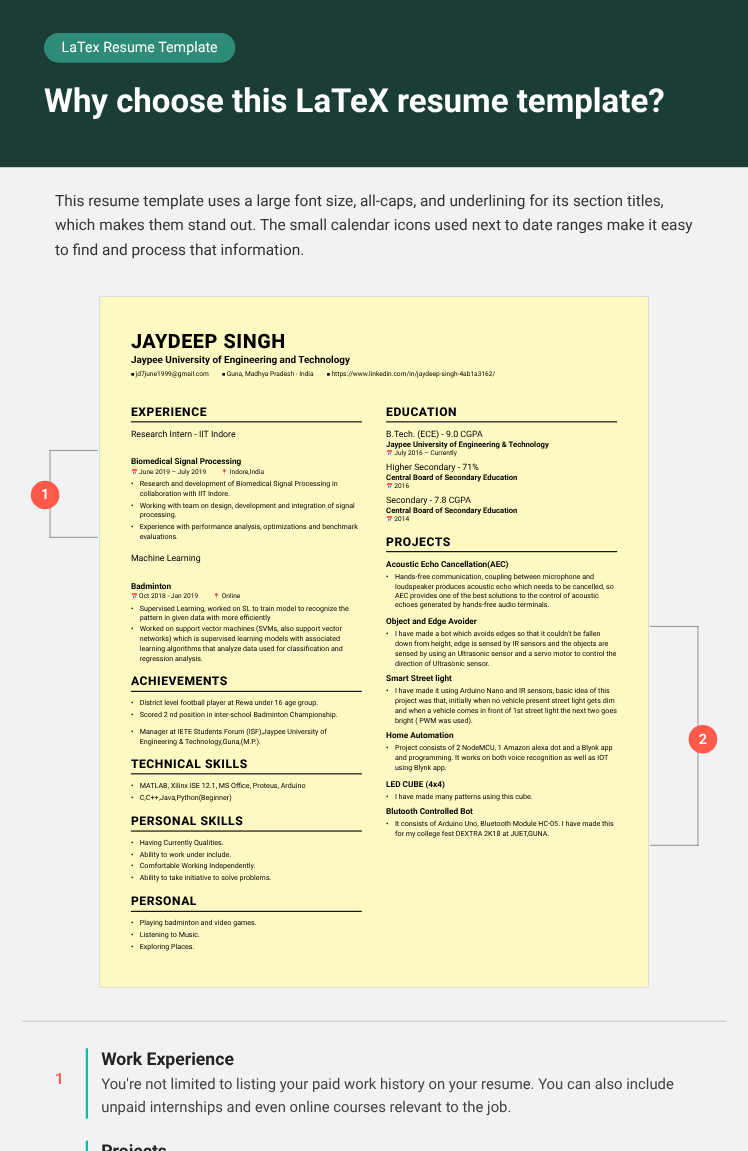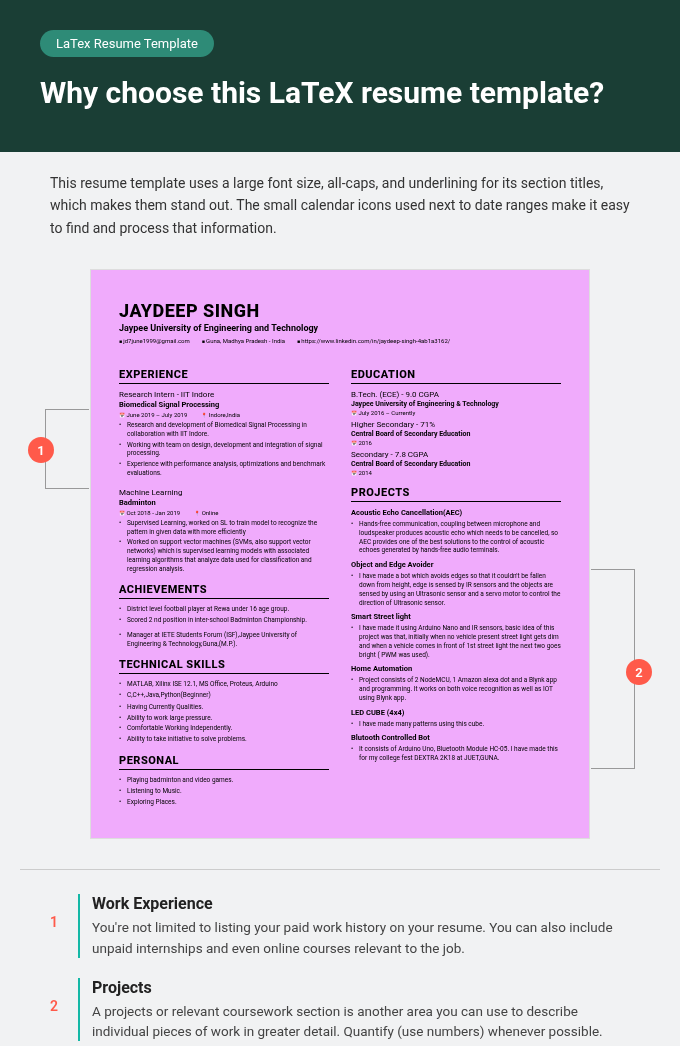--- a/index.html
+++ b/index.html
@@ -2,30 +2,30 @@
 <html><head>
 <meta charset="utf-8">
 <style>
 *{margin:0;padding:0;box-sizing:border-box;font-family:-apple-system,BlinkMacSystemFont,"Segoe UI",Roboto,sans-serif}
 body{width:680px;background:#f1f2f3}
 .header{background:#1a3e35;padding:30px 40px 40px;text-align:left}
 .tag{display:inline-block;background:#2e8b77;color:#fff;font-size:13px;padding:6px 16px;border-radius:20px;margin-bottom:16px}
 .title{color:#fff;font-size:30px;font-weight:700;line-height:1.3}
 .intro{padding:20px 50px;text-align:left;color:#333;font-size:14px;line-height:1.6}
 .resume-wrap{position:relative;padding:10px 90px 30px}
-.resume{background:#f0abfc;border:1px solid #ddd;padding:30px 28px;position:relative;z-index:2}
+.resume{background:#fef9c3;border:1px solid #ddd;padding:30px 28px;position:relative;z-index:2}
 .name{font-size:18px;font-weight:800;letter-spacing:0.5px}
 .uni{font-size:9px;font-weight:700;margin-top:2px}
 .contact{font-size:6px;margin-top:4px;display:flex;gap:12px;flex-wrap:wrap}
 .contact span::before{content:"■ ";font-size:5px}
 .cols{display:flex;gap:22px;margin-top:14px}
 .col{flex:1}
 .sec-h{font-size:11px;font-weight:800;letter-spacing:0.5px;border-bottom:1.5px solid #000;padding-bottom:2px;margin:10px 0 6px}
 .job-t{font-size:8px;font-weight:400;margin-top:4px}
-.job-st{font-size:7.5px;font-weight:700;margin-top:1px}
+.job-st{font-size:7.5px;font-weight:700;margin-top:16px}
 .meta{font-size:6px;margin-top:2px;display:flex;gap:14px}
 .meta span::before{content:"📅 ";font-size:5px}
 .meta .loc::before{content:"📍 "}
 ul{list-style:none;margin-top:3px}
 ul li{font-size:6.5px;line-height:1.35;padding-left:8px;position:relative;margin-bottom:2px}
 ul li::before{content:"•";position:absolute;left:0}
 .edu-t{font-size:8px;margin-top:4px}
 .edu-st{font-size:7px;font-weight:700;margin-top:1px}
 .edu-m{font-size:6px;margin-top:1px}
 .edu-m::before{content:"📅 ";font-size:5px}
@@ -101,23 +101,24 @@
           <li>Scored 2 nd position in inter-school Badminton Championship.</li>
           <li style="margin-top:6px">Manager at IETE Students Forum (ISF),Jaypee University of Engineering &amp; Technology,Guna,(M.P.).</li>
         </ul>
 
         <div class="sec-h">TECHNICAL SKILLS</div>
         <ul>
           <li>MATLAB, Xilinx ISE 12.1, MS Office, Proteus, Arduino</li>
           <li>C,C++,Java,Python(Beginner)</li>
         </ul>
 
+        <div class="sec-h">PERSONAL SKILLS</div>
         <ul>
           <li>Having Currently Qualities.</li>
-          <li>Ability to work large pressure.</li>
+          <li>Ability to work under include.</li>
           <li>Comfortable Working Independently.</li>
           <li>Ability to take initiative to solve problems.</li>
         </ul>
 
         <div class="sec-h">PERSONAL</div>
         <ul>
           <li>Playing badminton and video games.</li>
           <li>Listening to Music.</li>
           <li>Exploring Places.</li>
         </ul>

